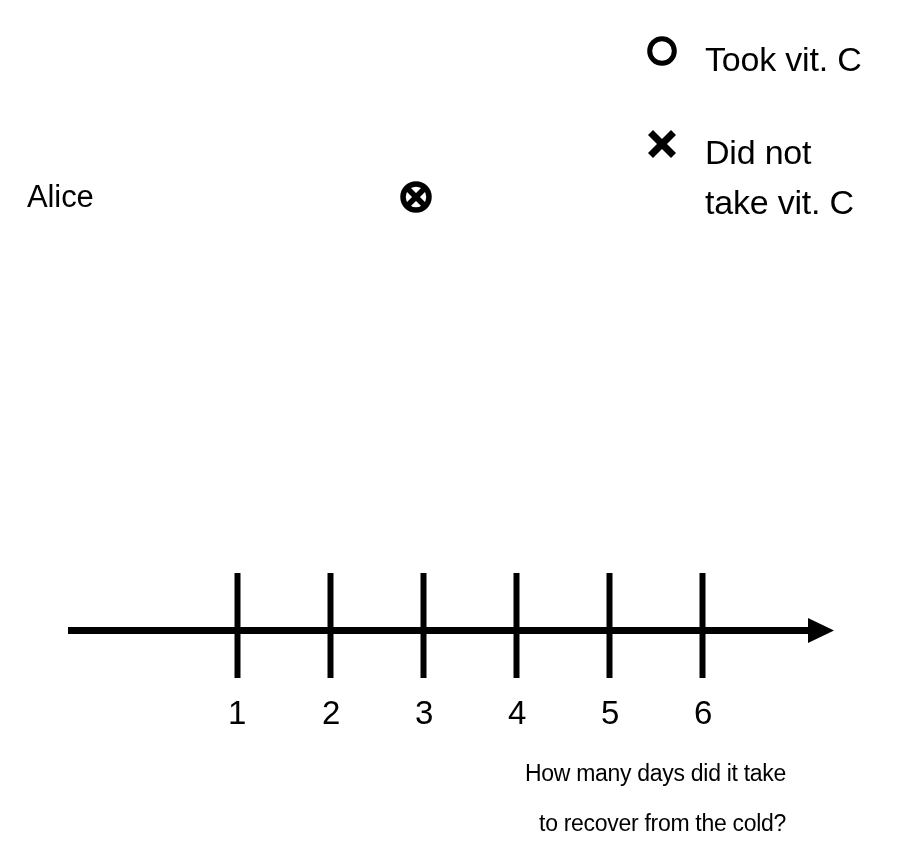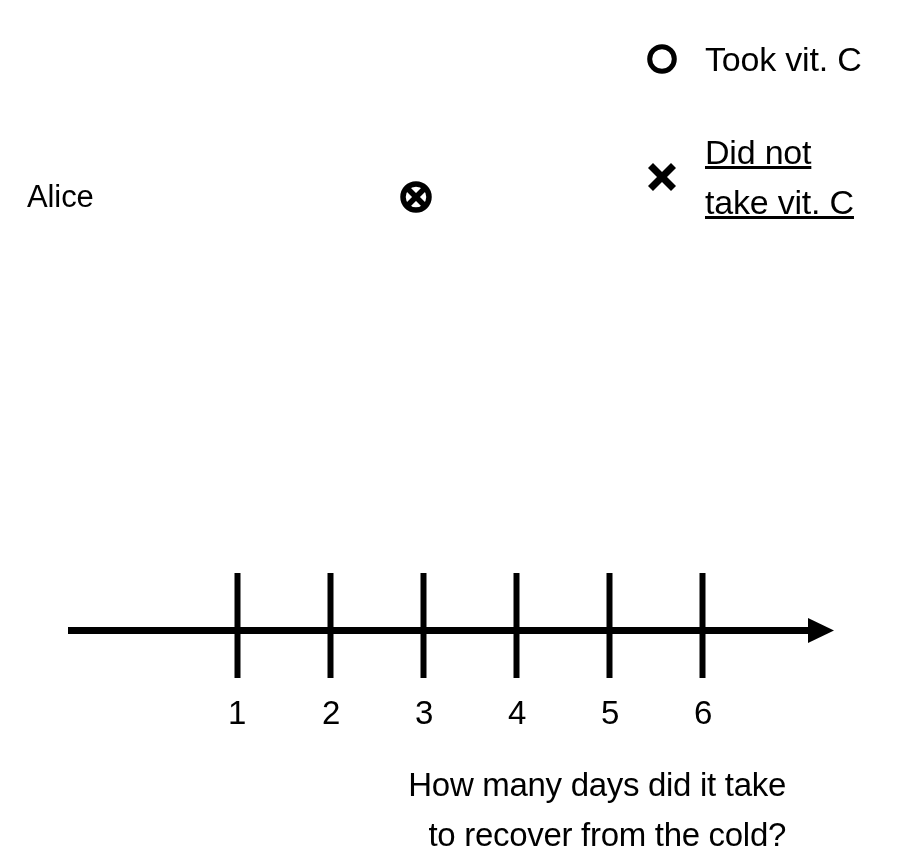--- a/index.html
+++ b/index.html
@@ -26,38 +26,38 @@
   #legend {
     position: absolute;
     left: 645px;
     top: 22px;
     width: 271px;
     height: 190px;
   }
   .legend-row {
     position: absolute;
     display: flex;
-    align-items: center;
+    align-items: flex-start;
   }
   .legend-marker {
     width: 34px;
     height: 34px;
     flex: 0 0 34px;
     position: relative;
   }
   .legend-text {
     margin-left: 26px;
     font-size: 34px;
     line-height: 50px;
     letter-spacing: -0.2px;
     white-space: pre-line;
     color: #000;
   }
   #legend-row-took  { left: 0px;  top: 12px; }
-  #legend-row-didnot{ left: 0px;  top: 105px; text-decoration: underline; }
+  #legend-row-didnot{ left: 0px;  top: 105px; }
 
   
   #row-label-alice {
     left: 27px;
     top: 178px;
     font-size: 31px;
     line-height: 38px;
     letter-spacing: -0.1px;
   }
 
@@ -91,25 +91,24 @@
     font-size: 33px;
     line-height: 40px;
     letter-spacing: -0.2px;
   }
 
   
   #axis-caption {
     left: 226px;
     top: 748px;
     width: 560px;
-    font-size: 33px;
+    font-size: 23px;
     line-height: 50px;
     letter-spacing: -0.3px;
     white-space: pre-line;
-    margin-top: 12px;
   }
 </style>
 </head>
 <body>
 
 <div id="stage">
 
   <div id="legend">
 
     <div class="legend-row" id="legend-row-took">

